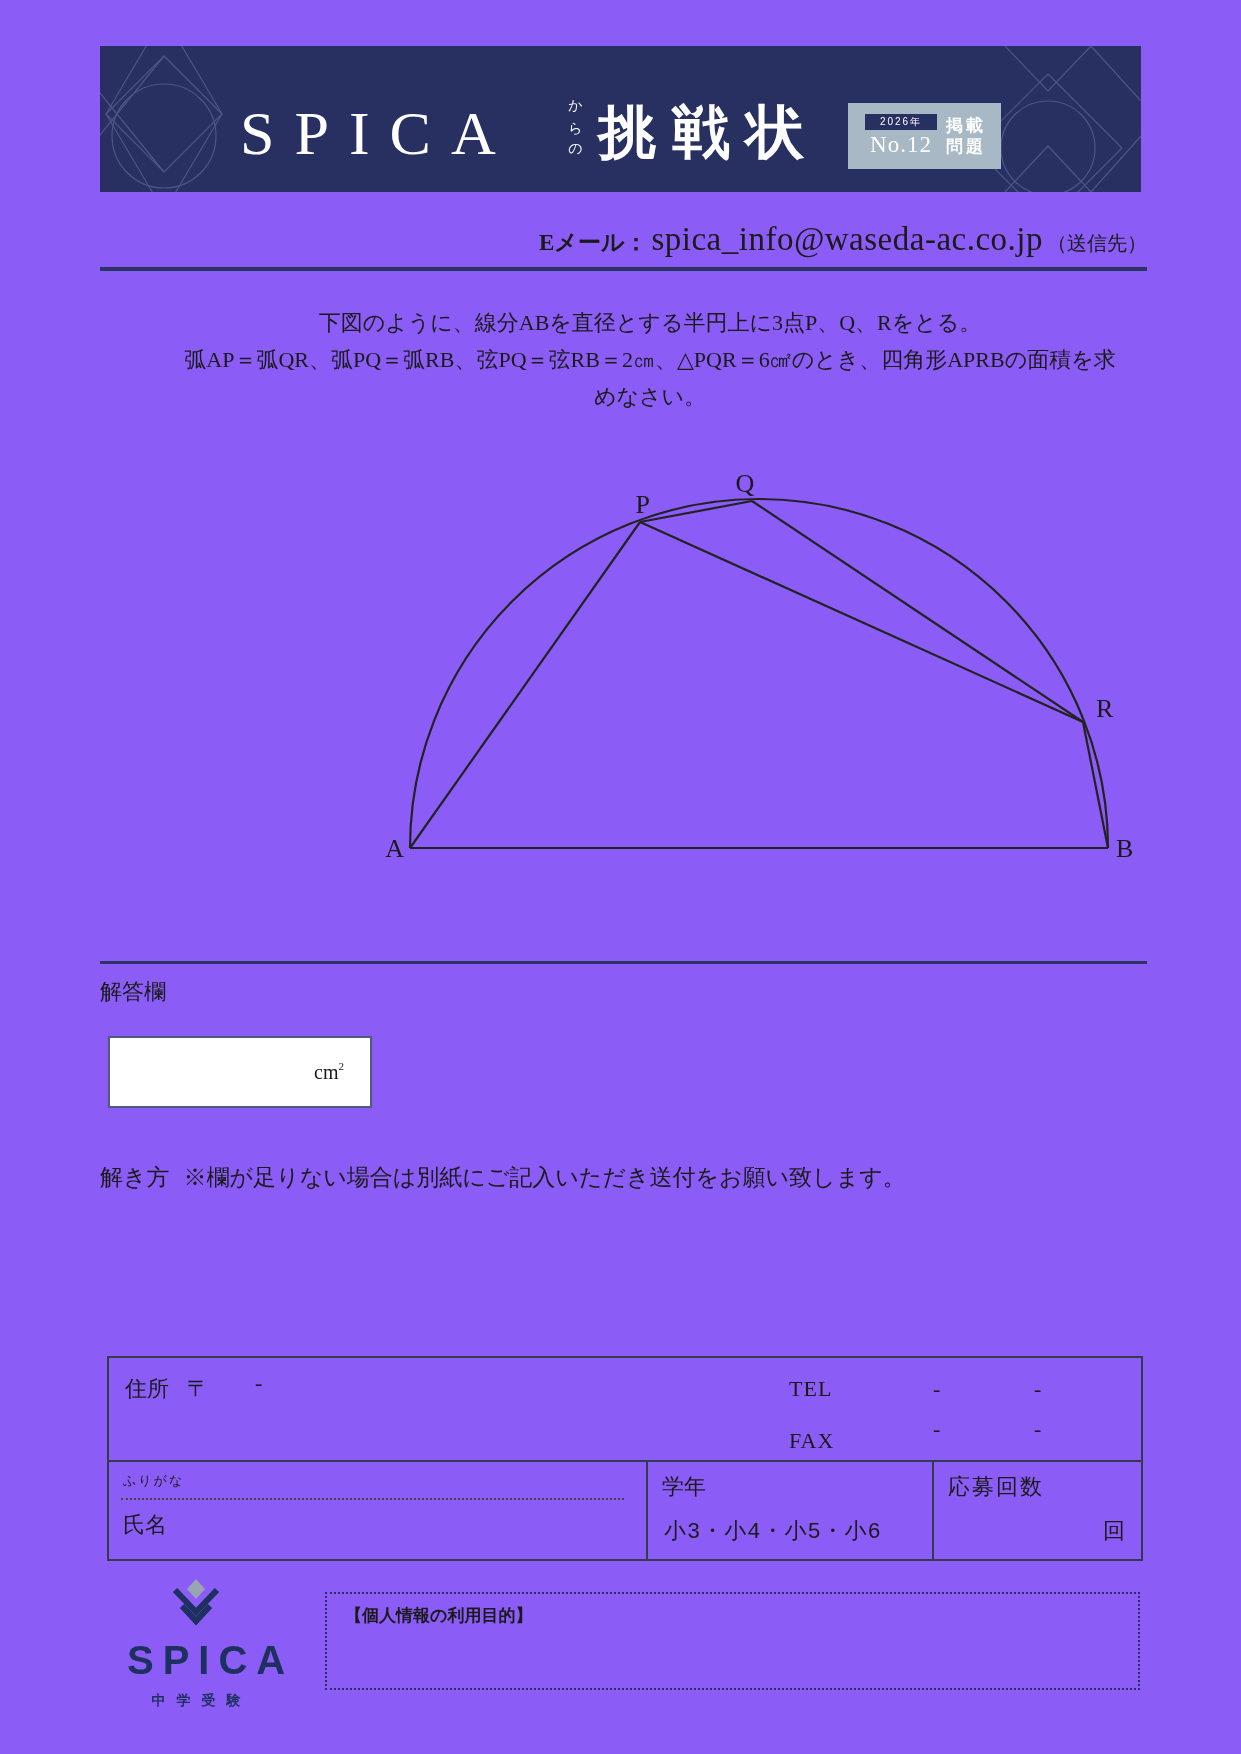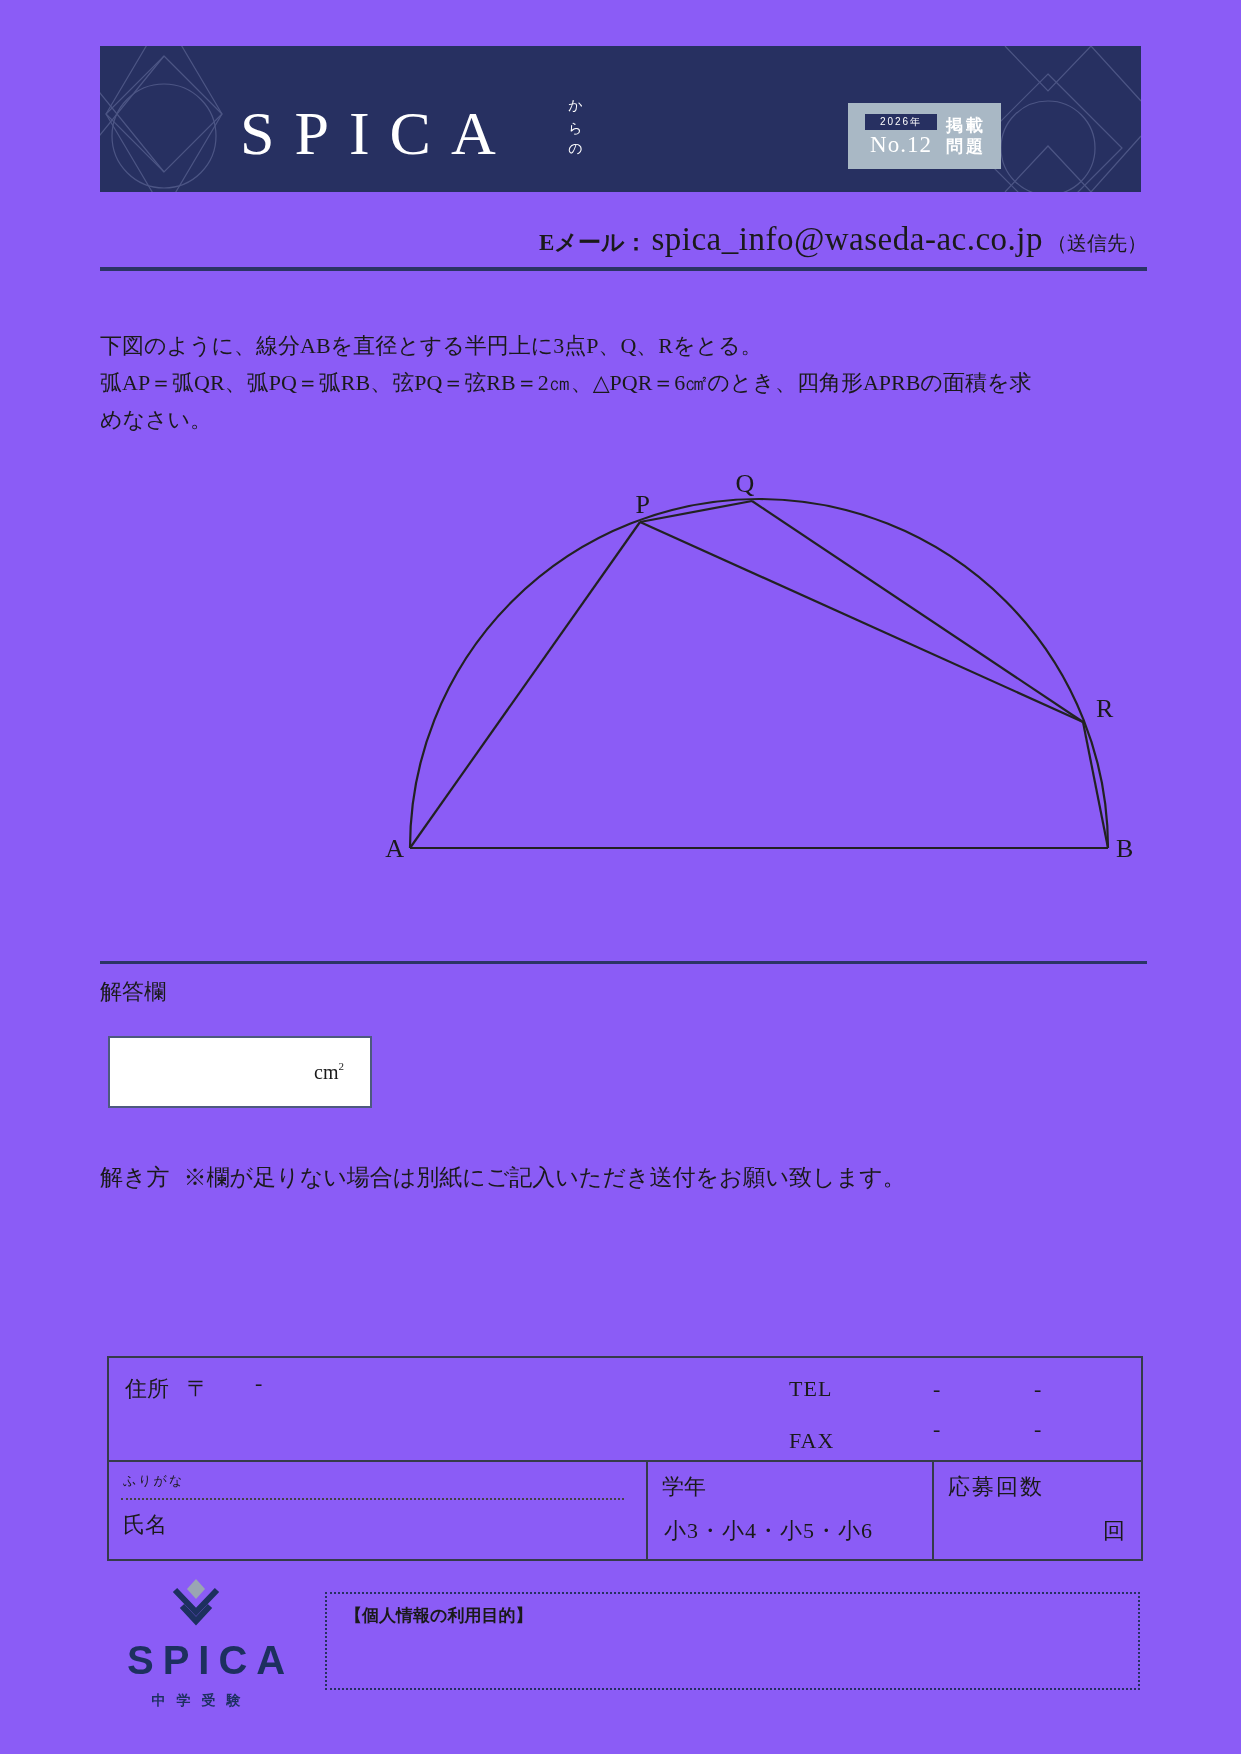--- a/index.html
+++ b/index.html
@@ -25,21 +25,21 @@
   .email-line{position:absolute;left:100px;top:221px;width:1047px;text-align:right;white-space:nowrap;}
   .email-label{font-size:23px;font-weight:bold;}
   .email-address{font-size:33px;letter-spacing:0.5px;}
   .email-note{font-size:20px;}
 
   .rule{position:absolute;left:100px;width:1047px;background:#2b3465;}
   .rule1{top:267px;height:4px;}
   .rule2{top:961px;height:3px;}
 
   
-  .problem{position:absolute;left:100px;top:327px;width:1100px;font-size:22px;line-height:37px;white-space:nowrap;}
+  .problem{position:absolute;left:100px;top:304px;width:1100px;font-size:22px;line-height:37px;white-space:nowrap;text-align:center;}
 
   
   .figure-svg{position:absolute;left:0;top:0;pointer-events:none;}
   .figure-svg text{font-family:"Liberation Serif","DejaVu Serif",serif;font-size:26px;fill:#1a1a1a;}
 
   
   .answer-title{position:absolute;left:100px;top:977px;font-size:22px;}
   .answer-box{position:absolute;left:108px;top:1036px;width:260px;height:68px;border:2px solid #4d5a7e;background:#fff;}
   .answer-unit{position:absolute;right:26px;top:22px;font-size:20px;white-space:nowrap;}
   .answer-unit sup{font-size:11px;vertical-align:9px;}
@@ -52,21 +52,21 @@
   .form-row1{position:relative;height:104px;border-bottom:2px solid #353b4a;box-sizing:border-box;font-size:22px;}
   .addr-label{position:absolute;left:16px;top:16px;}
   .postal-mark{position:absolute;left:78px;top:16px;}
   .postal-dash{position:absolute;left:146px;top:12px;}
   .tel-label{position:absolute;left:680px;top:18px;letter-spacing:1px;}
   .tel-dash1{position:absolute;left:824px;top:18px;}
   .tel-dash2{position:absolute;left:925px;top:18px;}
   .fax-label{position:absolute;left:680px;top:58px;letter-spacing:1px;margin-top:12px;}
   .fax-dash1{position:absolute;left:824px;top:58px;}
   .fax-dash2{position:absolute;left:925px;top:58px;}
-  .form-row2{display:flex;height:97px;font-size:22px;}
+  .form-row2{display:flex;height:97px;font-size:22px;font-family:Liberation Mono, monospace;}
   .cell{position:relative;box-sizing:border-box;}
   .cell1{width:539px;border-right:2px solid #353b4a;}
   .cell2{width:286px;border-right:2px solid #353b4a;}
   .cell3{flex:1;}
   .furigana-label{position:absolute;left:14px;top:10px;font-size:13px;letter-spacing:2px;}
   .furigana-line{position:absolute;left:12px;right:22px;top:36px;border-bottom:2px dotted #444;}
   .name-label{position:absolute;left:14px;top:48px;}
   .grade-label{position:absolute;left:14px;top:10px;}
   .grade-options{position:absolute;left:16px;top:54px;letter-spacing:1px;white-space:nowrap;}
   .count-label{position:absolute;left:14px;top:10px;letter-spacing:2px;}
@@ -97,20 +97,21 @@
         <path d="M-30,10 L64,126 M-30,126 L64,10"></path>
         <circle cx="948" cy="102" r="47"></circle>
         <polygon points="948,28 1022,102 948,176 874,102"></polygon>
         <path d="M905,0 L948,45 L991,0"></path>
         <path d="M991,0 L1041,55 M1041,90 L991,146"></path>
         <path d="M905,146 L948,100 L991,146"></path>
       </g>
     </svg>
     <div class="spica-latin">SPICA</div>
     <div class="karano">からの</div>
+    <div class="challenge">挑戦状</div>
     <div class="badge">
       <div class="badge-left">
         <div class="badge-year">2026年</div>
         <div class="badge-no">No.12</div>
       </div>
       <div class="badge-label">
         <div>掲載</div>
         <div>問題</div>
       </div>
     </div>

